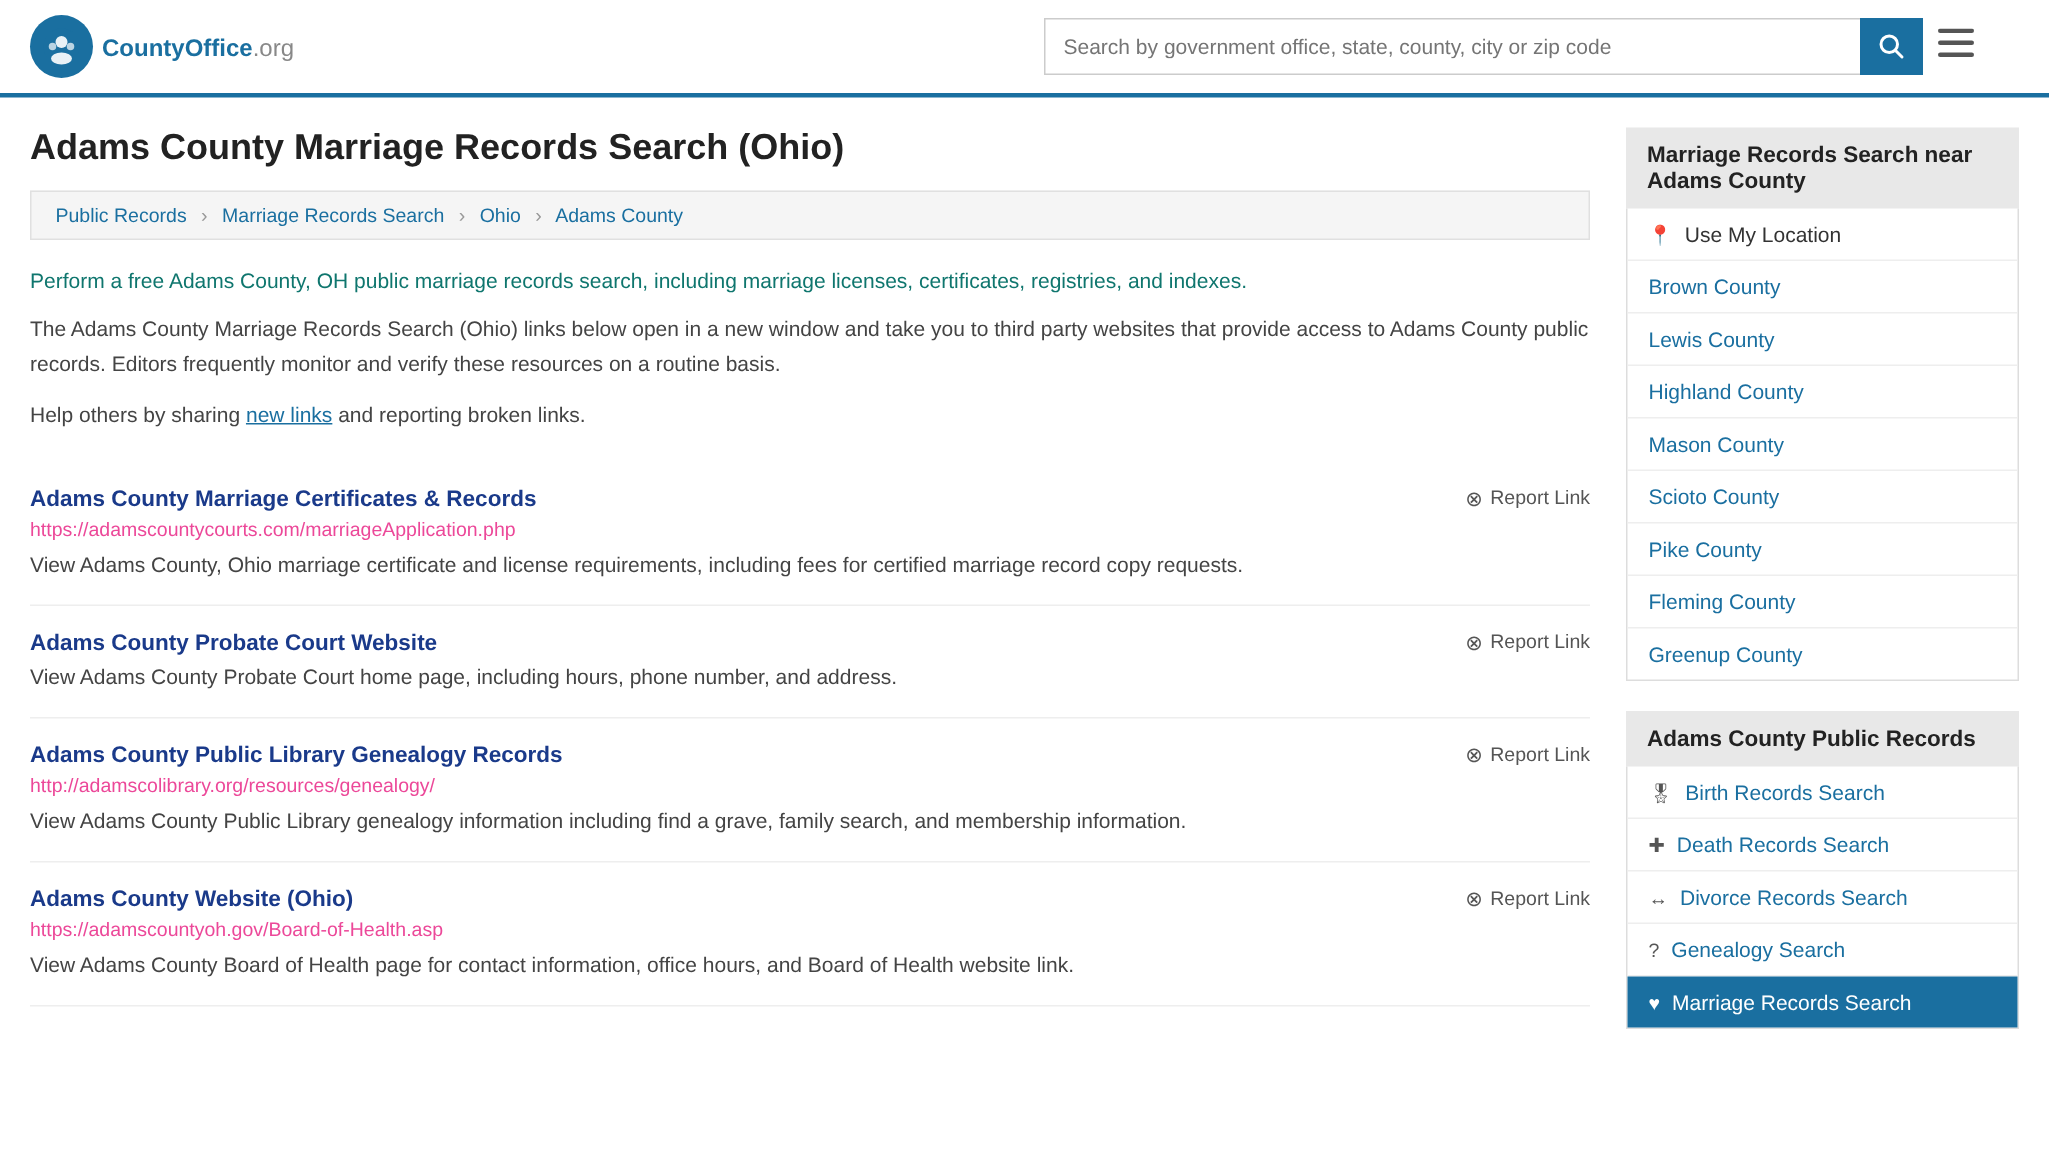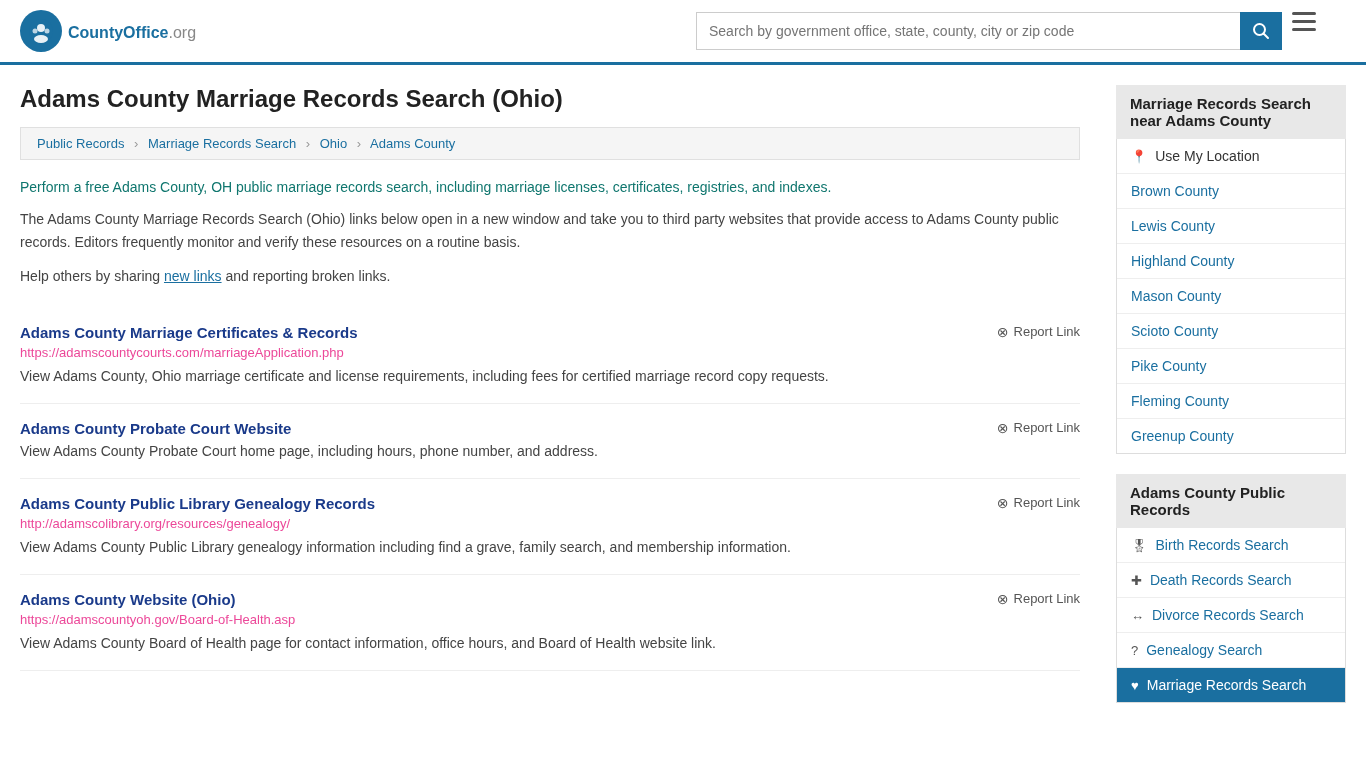--- a/index.html
+++ b/index.html
@@ -35,21 +35,21 @@
       font-weight: bold;
       color: #1a6fa0;
     }
     #logo-text span {
       color: #888;
       font-weight: normal;
       font-size: 16px;
     }
     #search-area {
       display: flex;
-      align-items: flex-start;
+      align-items: center;
       flex: 1;
       max-width: 620px;
       margin: 0 30px;
     }
     #search-input {
       flex: 1;
       height: 38px;
       border: 1px solid #ccc;
       padding: 0 12px;
       font-size: 14px;
@@ -77,21 +77,21 @@
       margin-left: 10px;
       line-height: 1;
     }
 
     
     #main-container {
       display: flex;
       max-width: 1366px;
       margin: 0 auto;
       padding: 20px 20px 20px 20px;
-      gap: 36px;
+      gap: 24px;
     }
 
     
     #content {
       flex: 1;
       min-width: 0;
     }
     #page-title {
       font-size: 24px;
       font-weight: bold;
@@ -166,21 +166,21 @@
       margin-bottom: 6px;
     }
     .result-desc {
       color: #444;
       line-height: 1.5;
       font-size: 14px;
     }
 
     
     #sidebar {
-      width: 230px;
+      width: 262px;
       flex-shrink: 0;
     }
     .sidebar-section {
       margin-bottom: 20px;
     }
     .sidebar-section-header {
       background: #e8e8e8;
       padding: 10px 14px;
       font-weight: bold;
       font-size: 15px;

